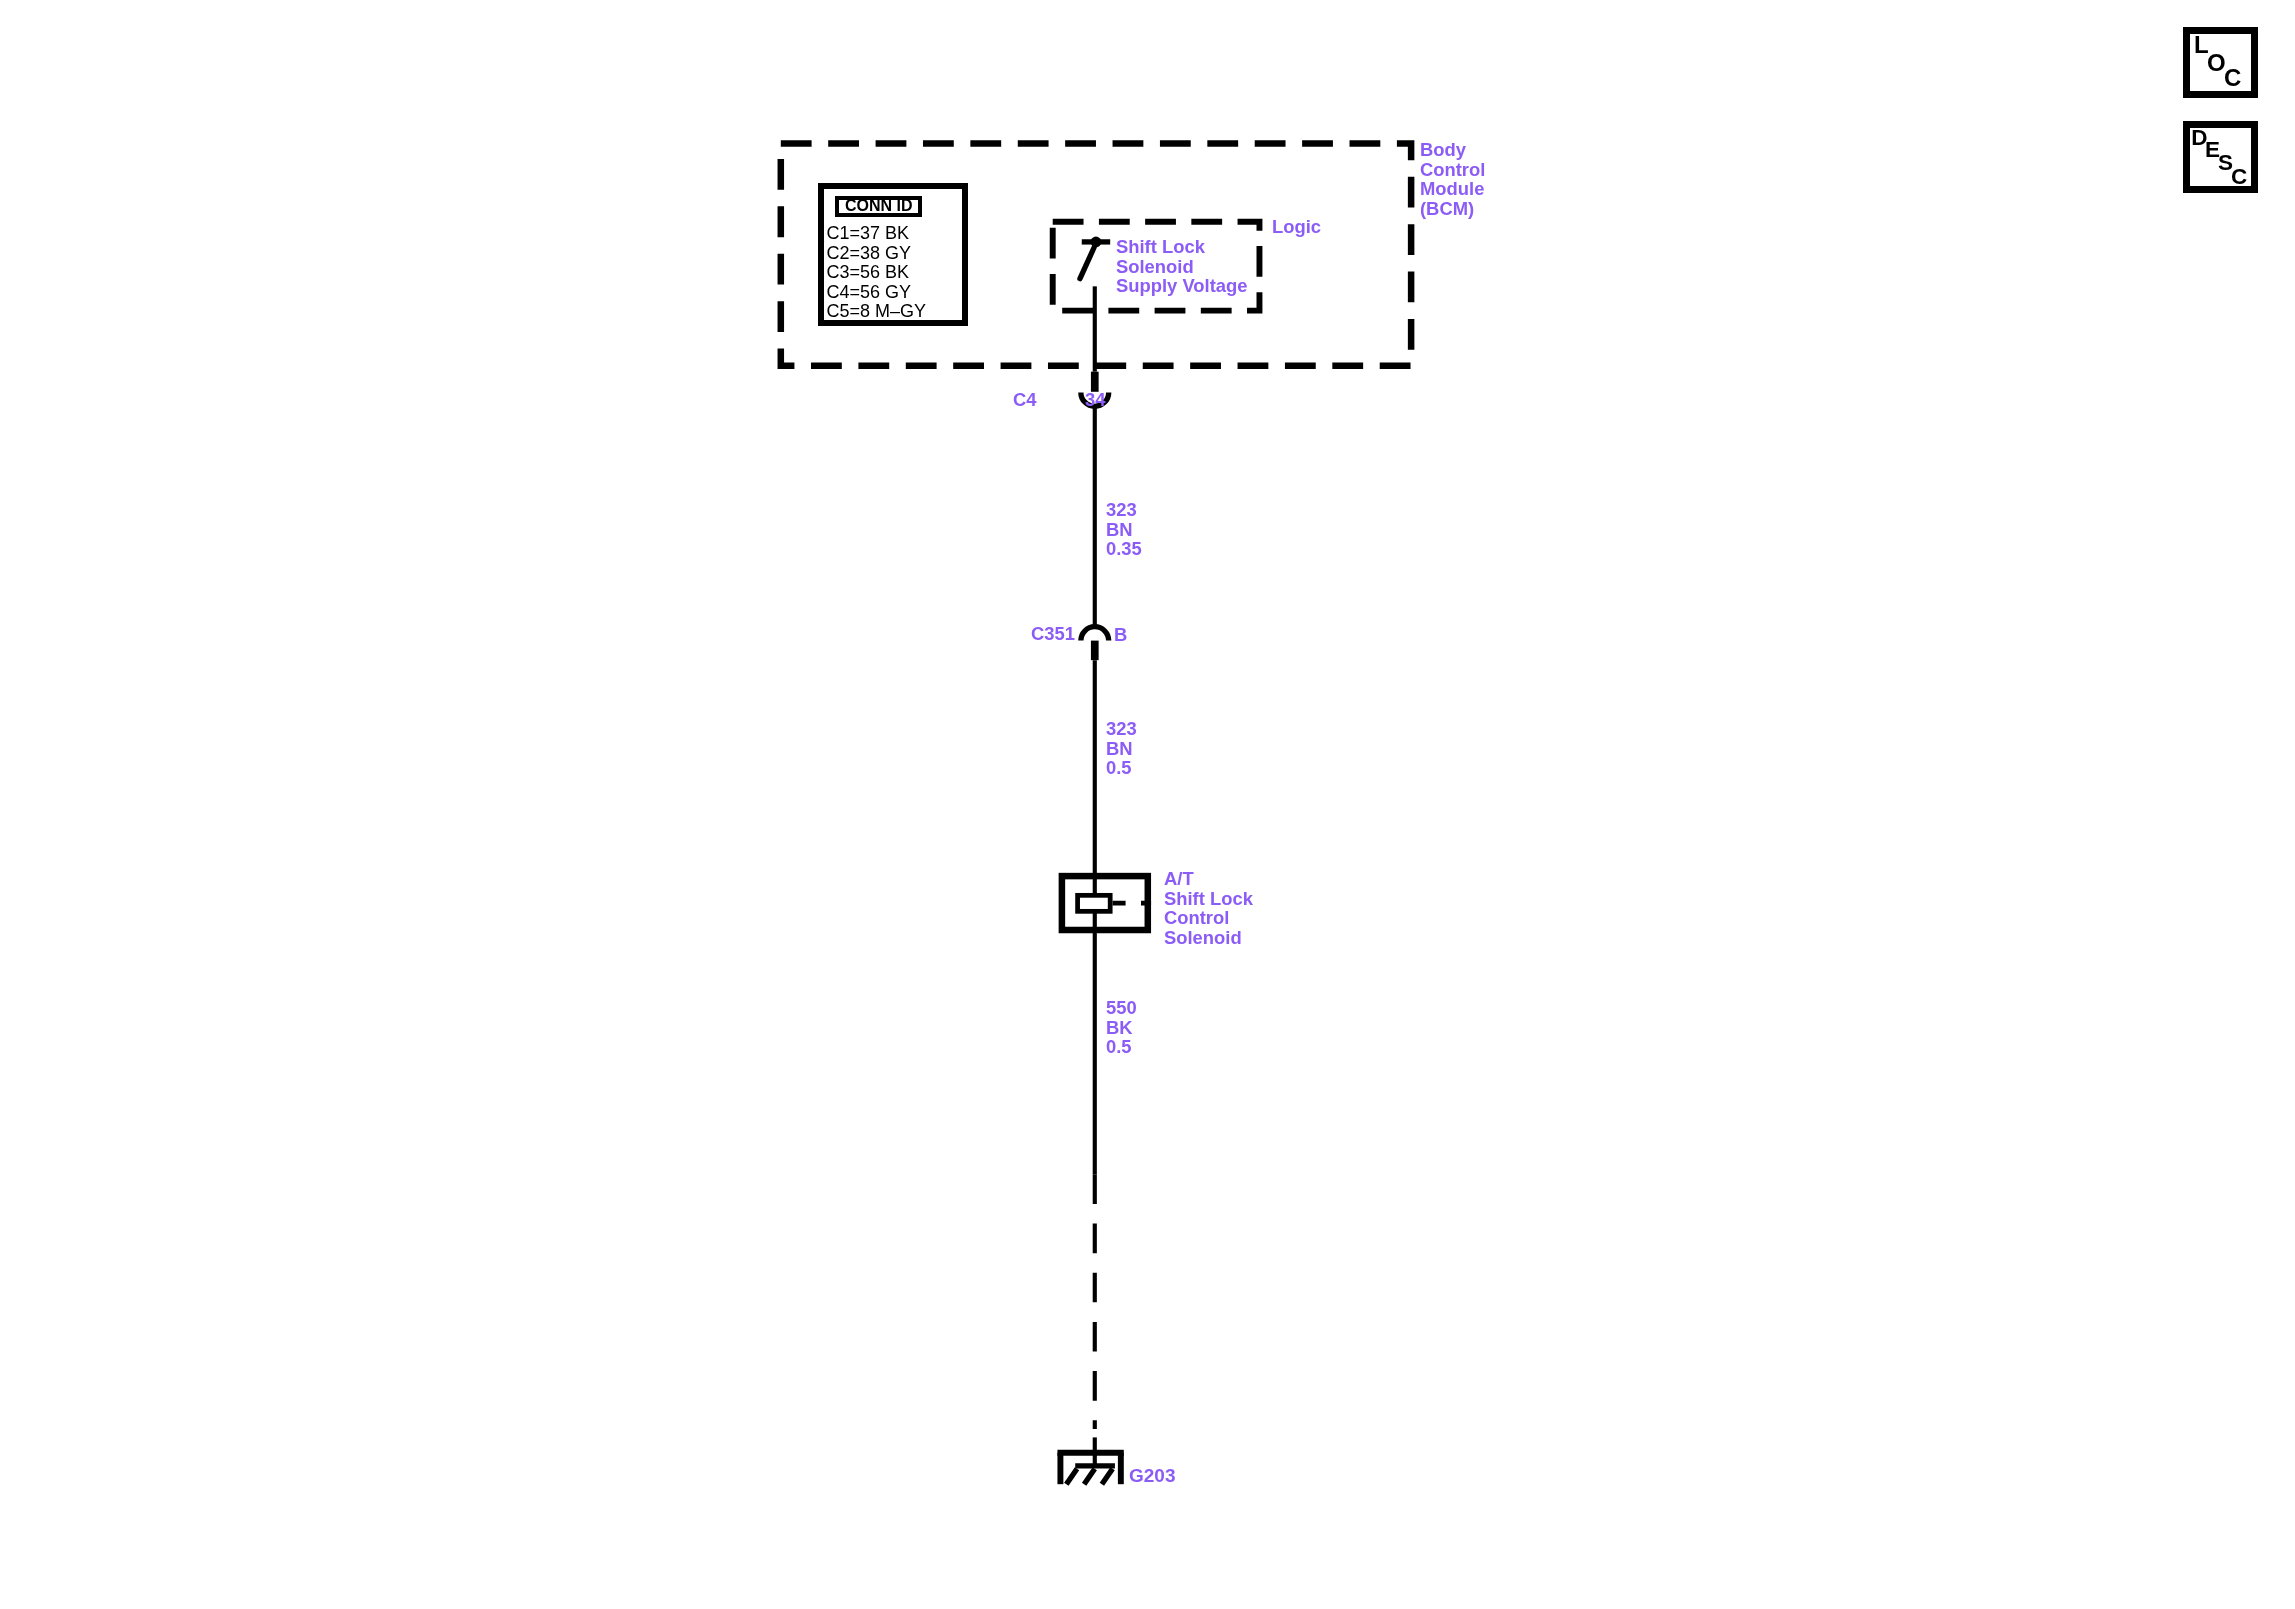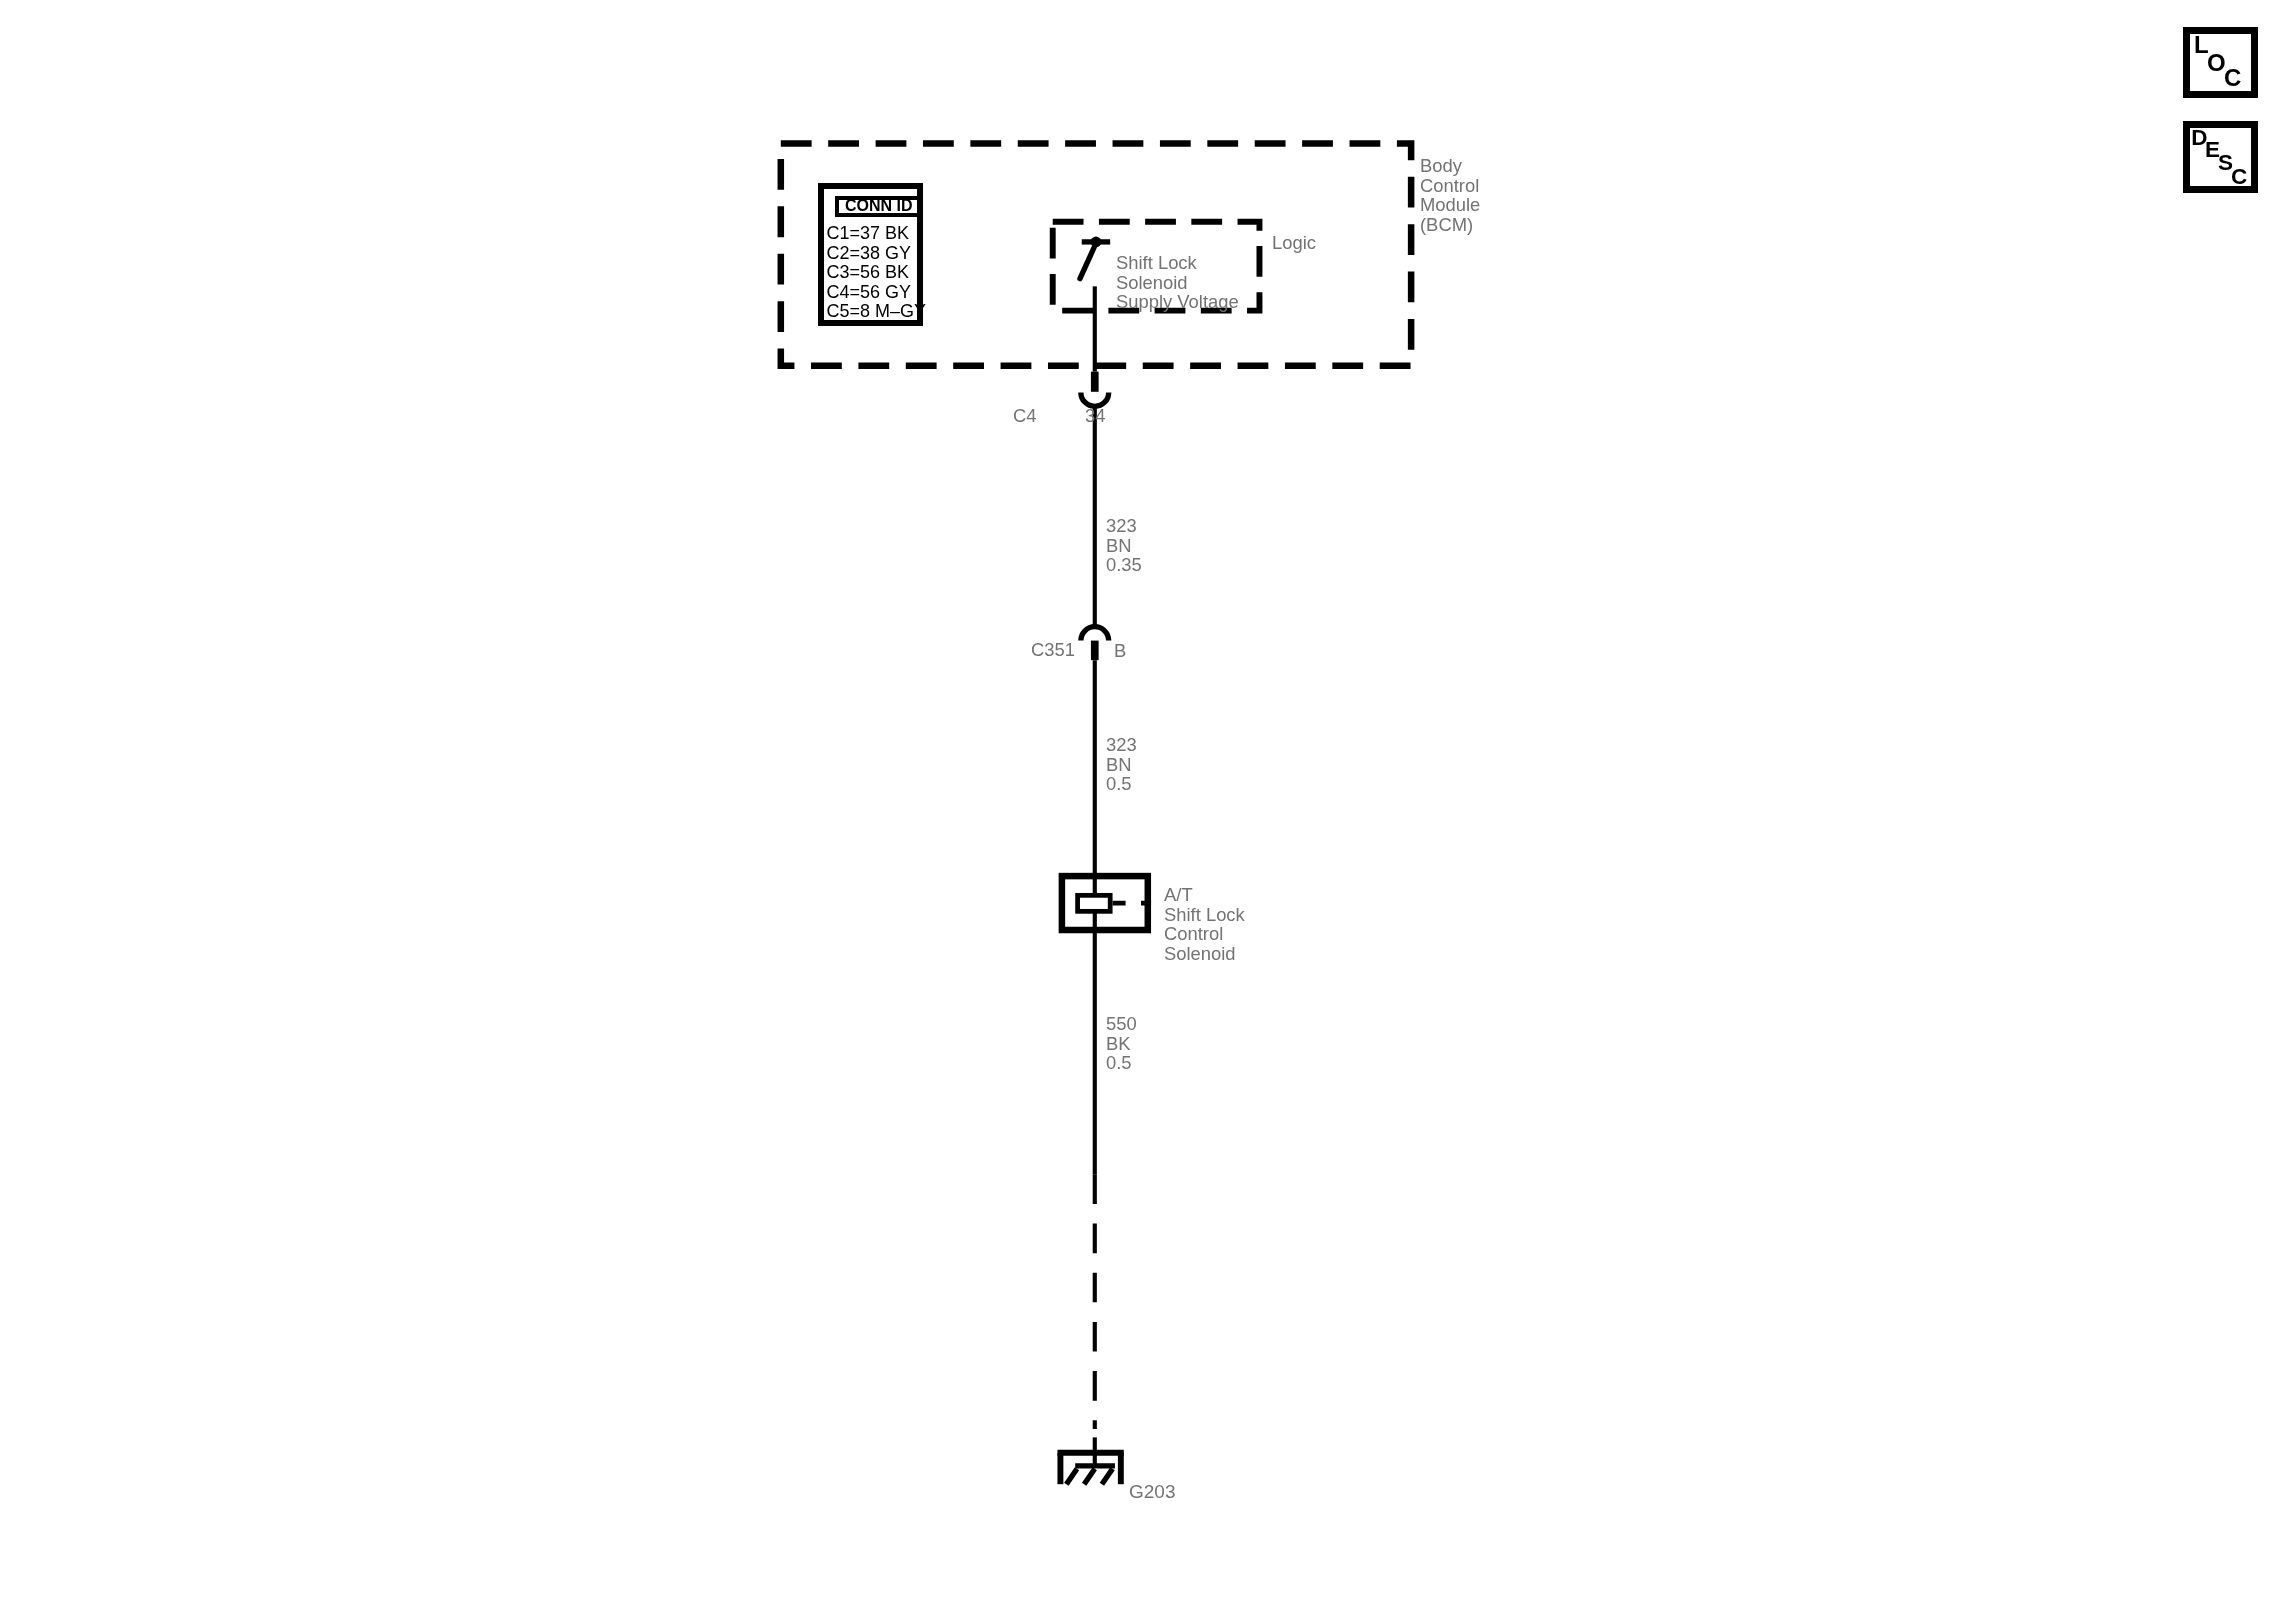--- a/index.html
+++ b/index.html
@@ -9,32 +9,31 @@
     width: 2295px;
     height: 1610px;
     background: #ffffff;
     font-family: "Liberation Sans", "DejaVu Sans", sans-serif;
     color: #000000;
     overflow: hidden;
   }
   svg.art { position: absolute; left: 0; top: 0; }
   .label {
     position: absolute;
-    font-weight: normal;
+    font-weight: bold;
     font-size: 18.4px;
     line-height: 19.6px;
     white-space: nowrap;
-    color: #737373;
-    margin-top: 16px;
+    color: #8b5cf6;
   }
   
   .conn-table {
     position: absolute;
     left: 818px; top: 183px;
-    width: 105px; height: 143px;
+    width: 150px; height: 143px;
     border: 6.5px solid #000;
     background: #fff;
   }
   .conn-header {
     position: absolute;
     left: 11.3px; top: 6.5px;
     width: 87px; height: 21px;
     border: 4.1px solid #000;
     display: flex; align-items: center; justify-content: center;
     font-weight: bold; font-size: 16px;

